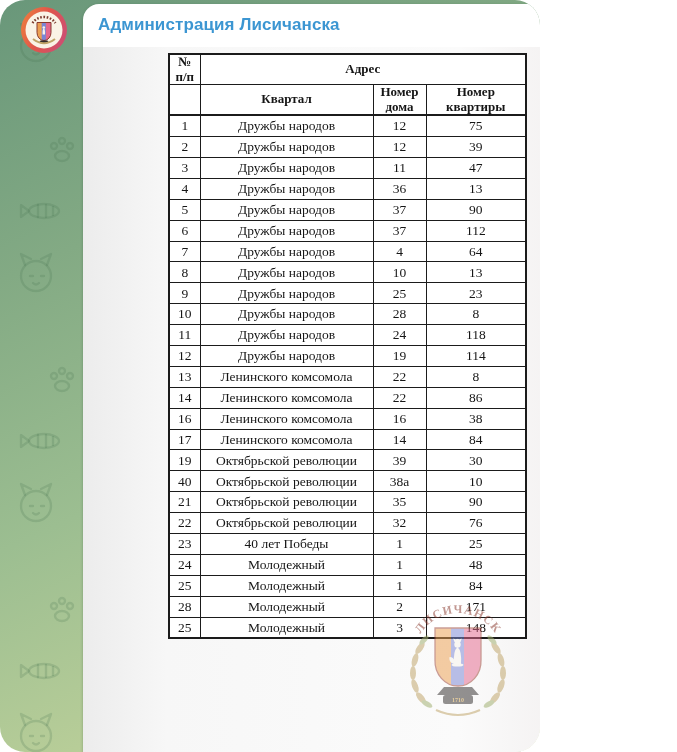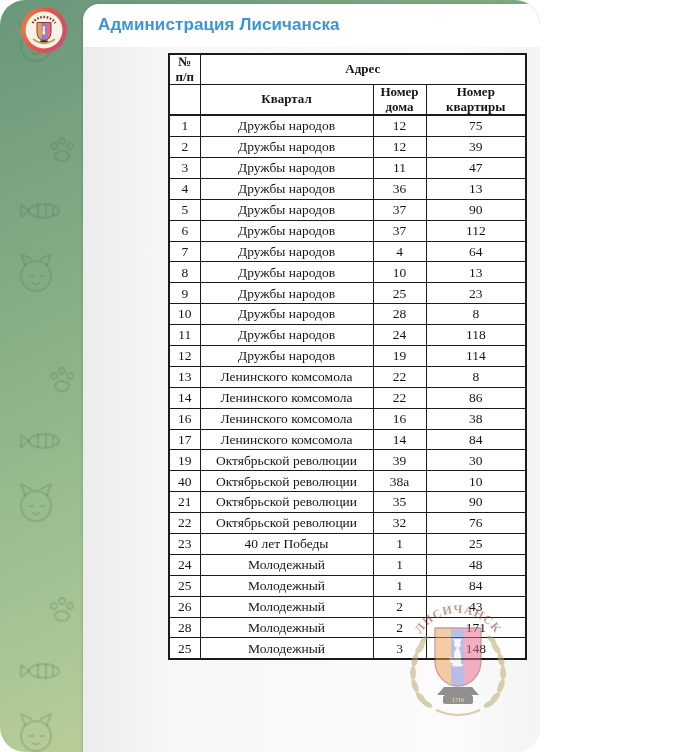--- a/index.html
+++ b/index.html
@@ -240,26 +240,20 @@
               <td>24</td>
               <td>Молодежный</td>
               <td>1</td>
               <td>48</td>
             </tr>
             <tr>
               <td>25</td>
               <td>Молодежный</td>
               <td>1</td>
               <td>84</td>
-            </tr>
-            <tr>
-              <td>26</td>
-              <td>Молодежный</td>
-              <td>2</td>
-              <td>43</td>
             </tr>
             <tr>
               <td>28</td>
               <td>Молодежный</td>
               <td>2</td>
               <td>171</td>
             </tr>
             <tr>
               <td>25</td>
               <td>Молодежный</td>

